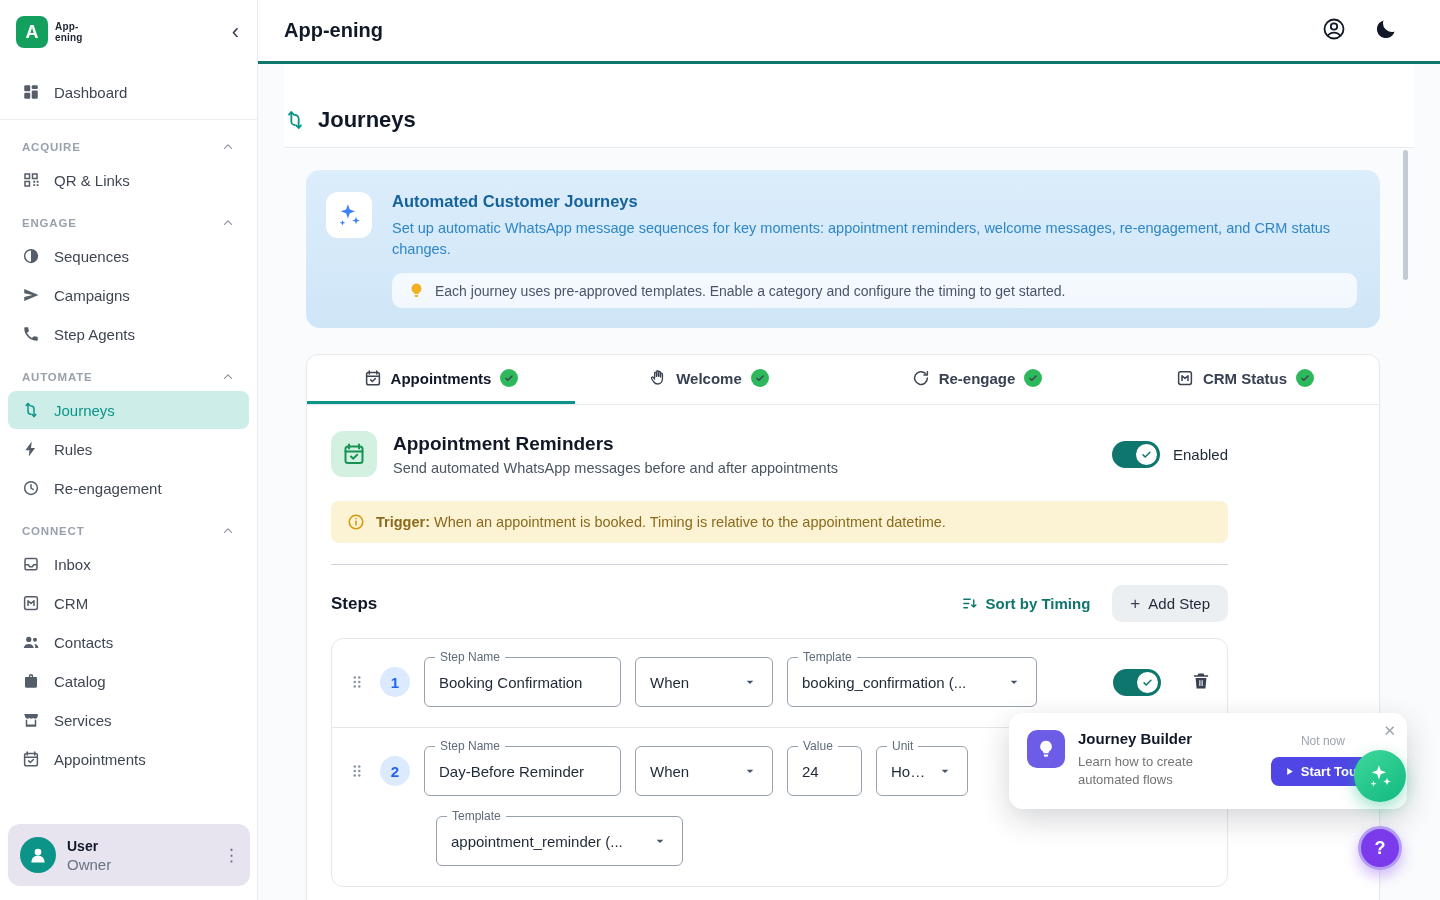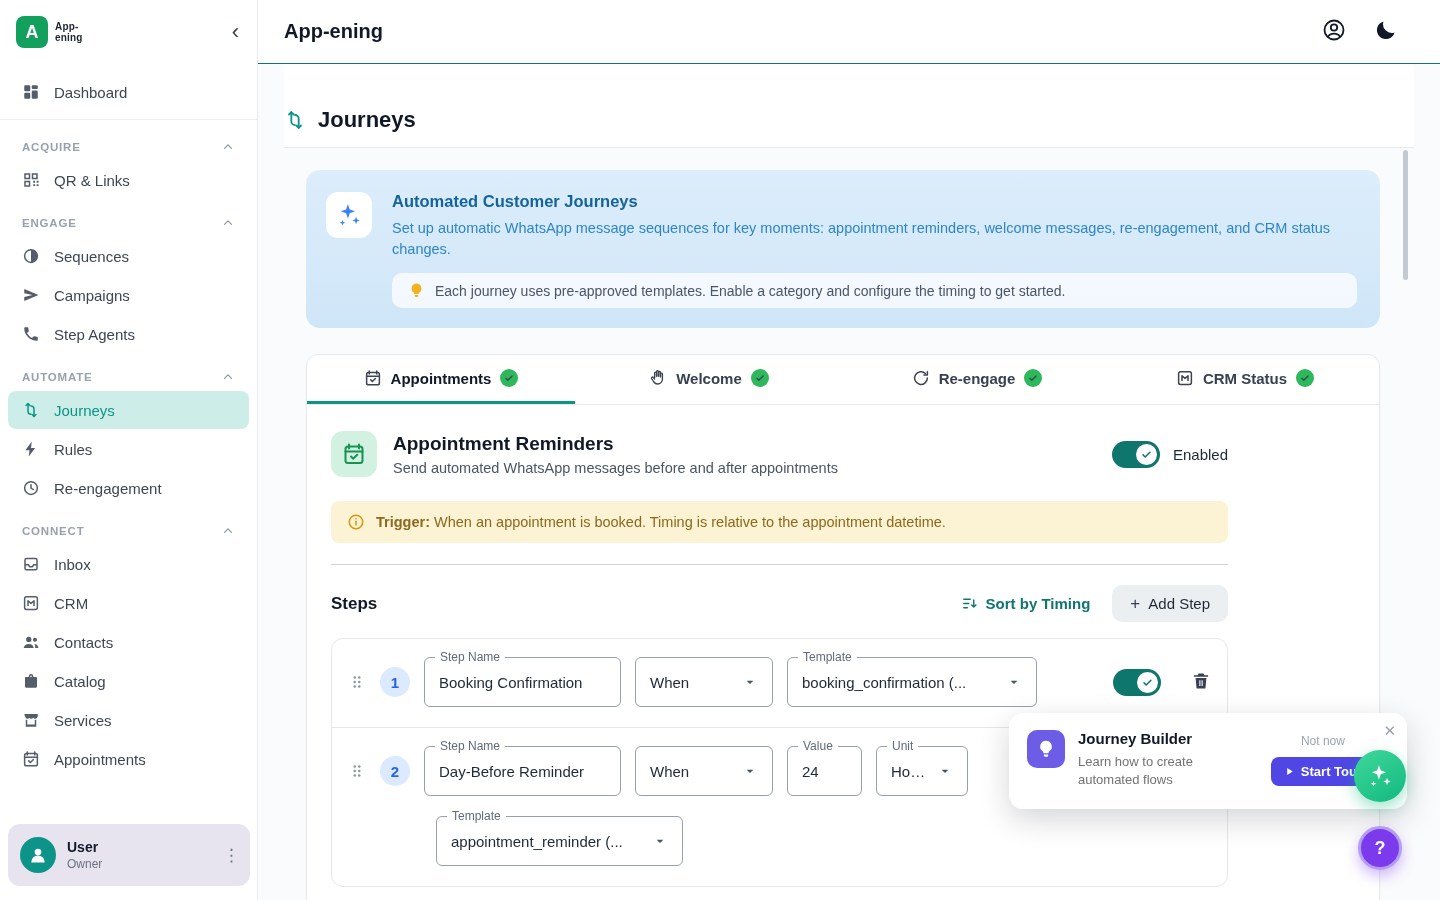--- a/index.html
+++ b/index.html
@@ -23,26 +23,26 @@
   .nav-item .icn { color:#555d69; }
   .nav-item.active { background:#cdeee8; color:#0d9488; }
   .nav-item.active .icn { color:#0d9488; }
   .nav-divider { border-bottom:1px solid #eceef1; margin:8px 0 4px; }
   .nav-sec { display:flex; align-items:center; justify-content:space-between; padding:16px 22px 6px; font-size:11.5px; font-weight:700; letter-spacing:.07em; color:#98a1ad; cursor:pointer; }
   .nav-sec .icn { color:#8b95a1; }
   .user-card { position:absolute; left:8px; bottom:14px; width:242px; height:62px; background:#e7e4f0; border-radius:12px; display:flex; align-items:center; gap:11px; padding:0 10px 0 12px; }
   .avatar { width:36px; height:36px; border-radius:50%; background:#0d9488; color:#fff; display:flex; align-items:center; justify-content:center; }
   .avatar .icn { width:20px; height:20px; }
   .user-name { font-size:14px; font-weight:700; color:#111827; }
-  .user-role { font-size:12px; color:#6b7280; margin-top:2px; }
+  .user-role { font-size:15px; color:#6b7280; margin-top:2px; }
   .kebab { margin-left:auto; background:none; border:none; color:#6b7280; font-size:17px; cursor:pointer; }
 
   
   .main { position:absolute; left:258px; top:0; width:1182px; height:900px; }
-  .topbar { height:64px; background:#fff; border-bottom:1px solid #0f766e; display:flex; align-items:center; padding:0 42px 0 26px; }
+  .topbar { height:64px; background:#fff; border-bottom:3px solid #0f766e; display:flex; align-items:center; padding:0 42px 0 26px; }
   .topbar h1 { font-size:20px; font-weight:700; color:#111827; }
   .top-icons { margin-left:auto; display:flex; align-items:center; gap:28px; }
   .top-icons button { background:none; border:none; color:#111827; cursor:pointer; }
   .content { position:relative; height:836px; overflow:hidden; background:#fafbfc; }
 
   .title-strip { margin:0 26px; height:84px; background:#fff; border-bottom:1px solid #e8eaed; display:flex; align-items:center; gap:12px; padding:28px 0 0 0; }
   .title-strip .icn { color:#0d9488; width:22px; height:22px; }
   .title-strip h2 { font-size:22px; font-weight:700; color:#111827; }
 
   

